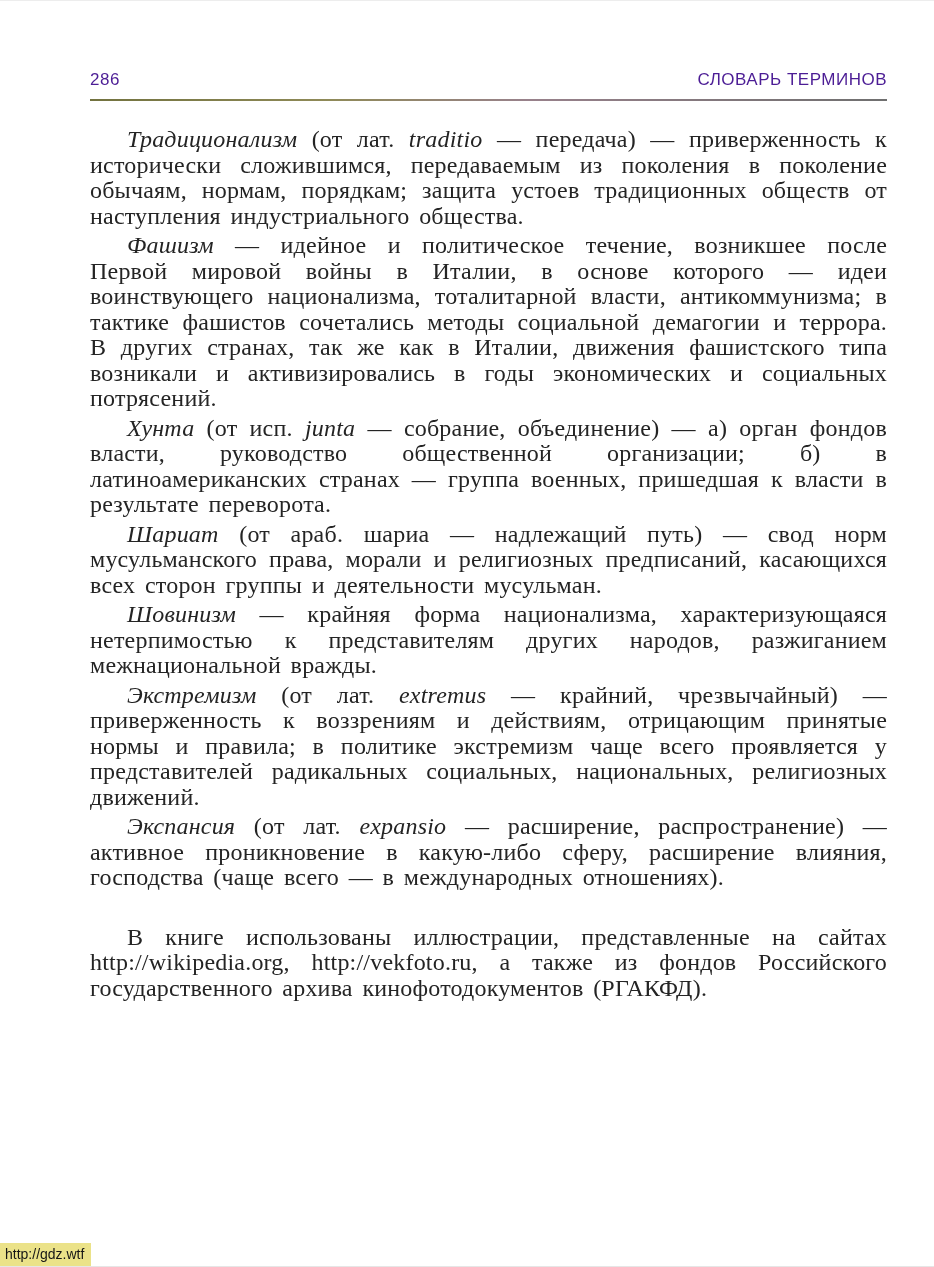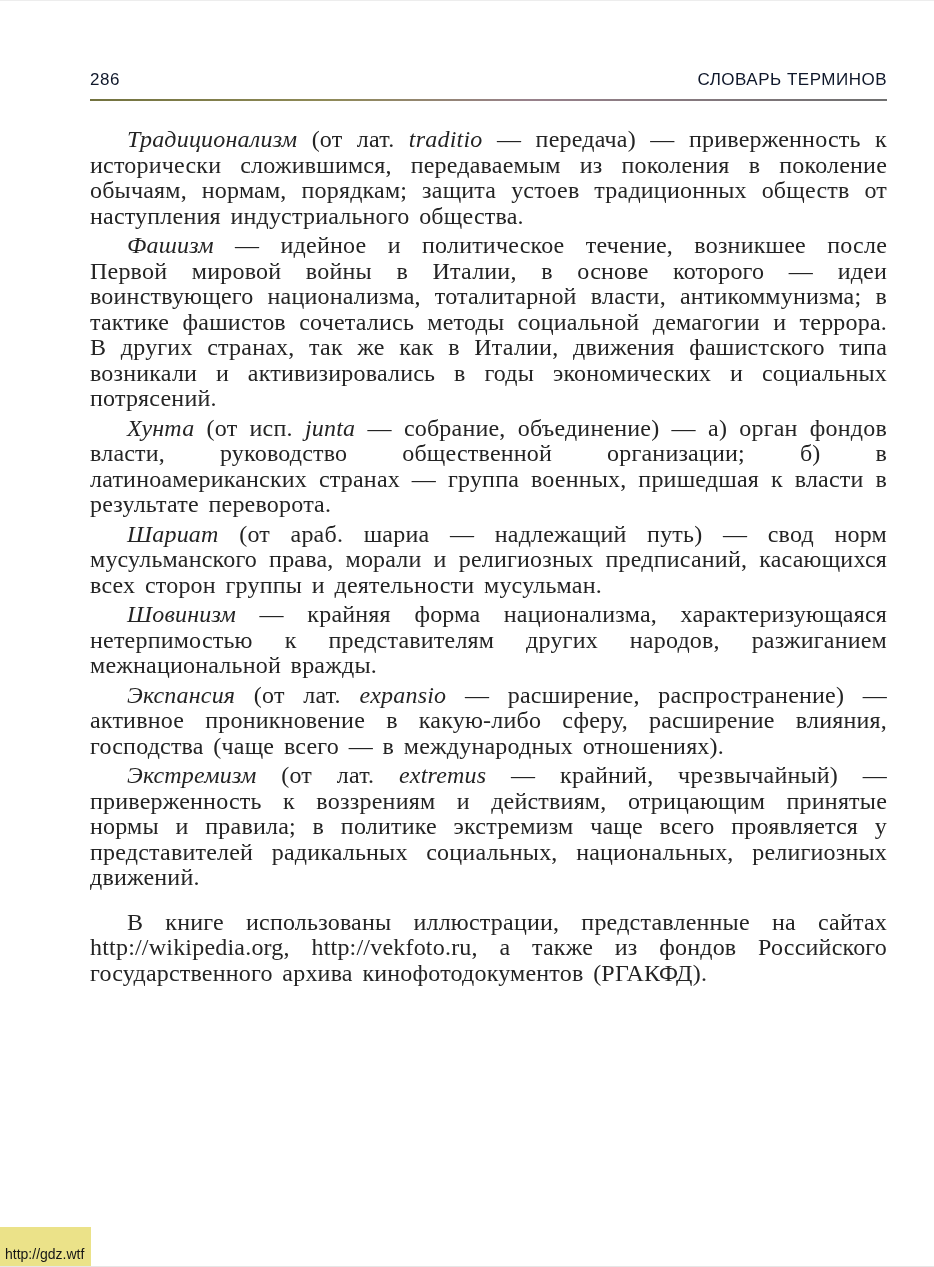--- a/index.html
+++ b/index.html
@@ -11,70 +11,70 @@
     font-family:"Liberation Serif", serif;
   }
   .scan-top-edge{position:absolute;top:0;left:0;right:0;height:1px;background:#ededed;}
   .scan-bottom-edge{position:absolute;bottom:0;left:0;right:0;height:1px;background:#e6e6e6;}
 
   .page{position:absolute;left:90px;top:70px;width:797px;}
 
   .page-header{
     display:flex;justify-content:space-between;align-items:center;
     font-family:"Liberation Sans", sans-serif;
-    font-size:17px;color:#0f172a;letter-spacing:0.5px;
+    font-size:17px;color:#4c1d95;letter-spacing:0.5px;
   }
   .header-rule{
     height:2px;margin-top:9px;
     background:linear-gradient(90deg,#72723f 0%,#8f8a58 30%,#98818b 55%,#6f6f6f 100%);
   }
 
   .glossary{
     margin-top:26px;
     color:#242424;
     font-size:24px;
     line-height:25.5px;
     text-align:justify;
   }
   .para{
     margin:0 0 4px 0;
     text-indent:37px;
     word-spacing:3.5px;
     letter-spacing:0.2px;
   }
-  .para.note{margin-top:19px;}
+  .para.note{margin-top:34px;}
   .em{font-style:italic;}
 
   .watermark{
     position:absolute;left:0;bottom:1px;
     background:#ebe289;color:#161616;
     font-family:"Liberation Sans", sans-serif;
     font-size:14px;line-height:18px;
-    padding:18px 7px 3px 5px;
+    padding:2px 7px 3px 5px;
     white-space:nowrap;
   }
 </style>
 </head>
 <body>
 
 <div class="scan-top-edge"></div>
 
 <div class="page">
   <div class="page-header">
     <span>286</span>
     <span>СЛОВАРЬ ТЕРМИНОВ</span>
   </div>
   <div class="header-rule"></div>
   <div id="glossary" class="glossary">
       <p class="para"><span class="em">Традиционализм</span><span> (от лат. </span><span class="em">traditio</span><span> — передача) — приверженность к исторически сложившимся, передаваемым из поколения в поколение обычаям, нормам, порядкам; защита устоев традиционных обществ от наступления индустриального общества.</span></p>
       <p class="para"><span class="em">Фашизм</span><span> — идейное и политическое течение, возникшее после Первой мировой войны в Италии, в основе которого — идеи воинствующего национализма, тоталитарной власти, антикоммунизма; в тактике фашистов сочетались методы социальной демагогии и террора. В других странах, так же как в Италии, движения фашистского типа возникали и активизировались в годы экономических и социальных потрясений.</span></p>
       <p class="para"><span class="em">Хунта</span><span> (от исп. </span><span class="em">junta</span><span> — собрание, объединение) — а) орган фондов власти, руководство общественной организации; б) в латиноамериканских странах — группа военных, пришедшая к власти в результате переворота.</span></p>
       <p class="para"><span class="em">Шариат</span><span> (от араб. шариа — надлежащий путь) — свод норм мусульманского права, морали и религиозных предписаний, касающихся всех сторон группы и деятельности мусульман.</span></p>
       <p class="para"><span class="em">Шовинизм</span><span> — крайняя форма национализма, характеризующаяся нетерпимостью к представителям других народов, разжиганием межнациональной вражды.</span></p>
+      <p class="para"><span class="em">Экстремизм</span><span> (от лат. </span><span class="em">extremus</span><span> — крайний, чрезвычайный) — приверженность к воззрениям и действиям, отрицающим принятые нормы и правила; в политике экстремизм чаще всего проявляется у представителей радикальных социальных, национальных, религиозных движений.</span></p>
       <p class="para"><span class="em">Экспансия</span><span> (от лат. </span><span class="em">expansio</span><span> — расширение, распространение) — активное проникновение в какую-либо сферу, расширение влияния, господства (чаще всего — в международных отношениях).</span></p>
-      <p class="para"><span class="em">Экстремизм</span><span> (от лат. </span><span class="em">extremus</span><span> — крайний, чрезвычайный) — приверженность к воззрениям и действиям, отрицающим принятые нормы и правила; в политике экстремизм чаще всего проявляется у представителей радикальных социальных, национальных, религиозных движений.</span></p>
       <p class="para note"><span>В книге использованы иллюстрации, представленные на сайтах http://wikipedia.org, http://vekfoto.ru, а также из фондов Российского государственного архива кинофотодокументов (РГАКФД).</span></p>
     </div>
 </div>
 
 <div class="watermark">http://gdz.wtf</div>
 
 <div class="scan-bottom-edge"></div>
 
 </body></html>

